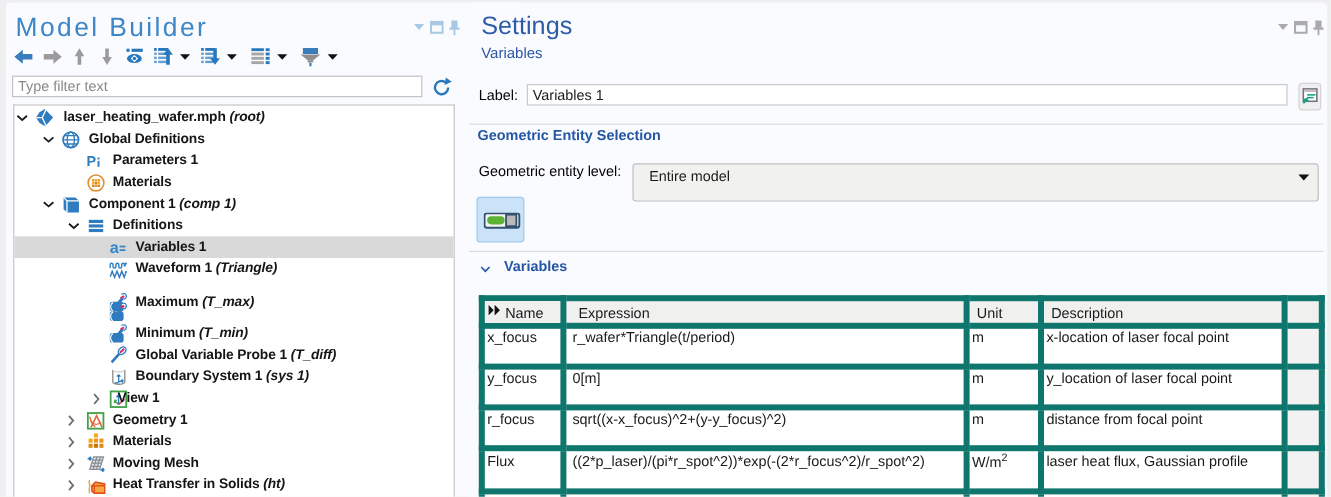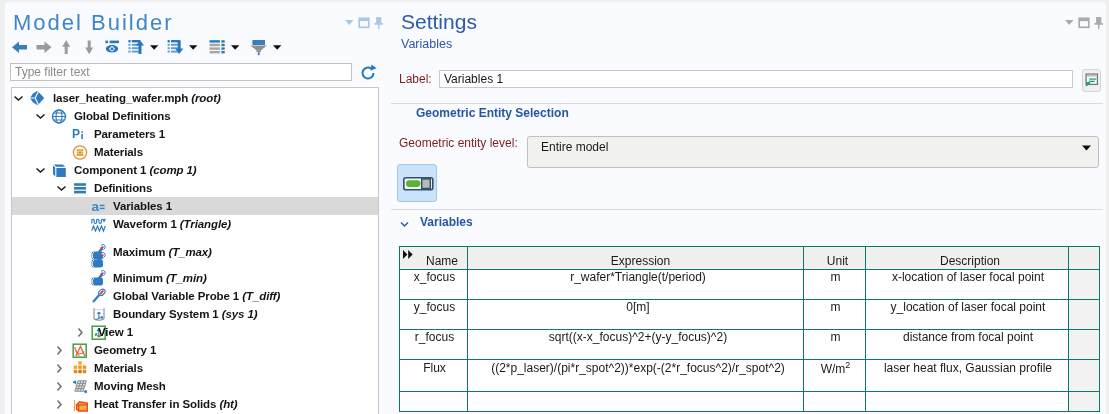--- a/index.html
+++ b/index.html
@@ -5,38 +5,38 @@
 * { margin:0; padding:0; box-sizing:border-box; }
 html,body { width:1109px; height:414px; overflow:hidden; }
 body { background:#efefef; font-family:"Liberation Sans", sans-serif; position:relative; }
 .panel { position:absolute; background:#fafbfe; top:2px; bottom:0; }
 #mb { left:5px; width:433px; border-radius:4px 4px 0 0; }
 #st { left:390px; width:716px; border-radius:4px 4px 0 0; }
 .abs { position:absolute; }
 #mbtitle { left:8px; top:8px; color:#3e86c6; letter-spacing:2.0px; font-size:22px; white-space:nowrap; }
 #sttitle { left:11px; top:8px; color:#2d5ba7; font-size:21px; white-space:nowrap; }
 #stsub { left:11px; top:35px; color:#2d55a6; font-size:12.5px; }
-.txt { font-size:12px; color:#7f1d1d; white-space:nowrap; }
+.txt { font-size:12px; color:#000000; white-space:nowrap; }
 #filter { left:5px; top:61px; width:342px; height:18px; border:1px solid #c2c2c2; background:#fff; font-size:12px; color:#8a8a8a; padding-left:4px; line-height:16px; }
 #tree { left:6px; top:85px; width:368px; bottom:0; border:1px solid #c6c6c6; border-bottom:none; background:#fff; overflow:hidden;font-weight:bold; }
 .trow { position:absolute; left:0; width:100%; height:18px; line-height:18px; font-size:11.5px; letter-spacing:-0.1px; color:#151515; white-space:nowrap; }
 .trow.sel { background:#d9d9d9; }
 .trow i { font-style:italic; }
 .ticon { position:absolute; top:1px; }
 .tchev { position:absolute; top:6px; }
 
 #lblinput { left:49px; top:68px; width:634px; height:18px; border:1px solid #c9c9c9; background:#fff; font-size:12px; line-height:16px; padding-left:4px; color:#1a1a1a; }
 #lblbtn { left:692px; top:67px; width:19px; height:23px; background:#f0f0f0; border:1px solid #d4d4d4; border-radius:3px; }
 .sep { position:absolute; left:1px; right:3px; height:1px; background:#dbdbdb; }
 .sechead { font-size:12px; font-weight:bold; color:#2456a3; white-space:nowrap; }
 #combo { left:137px; top:134px; width:572px; height:32px; background:#f1f1ef; border:1px solid #c0c0c0; border-radius:3px; font-size:12px; color:#1a1a1a; line-height:20px; padding-left:13px; }
 #toggle { left:7px; top:162px; width:40px; height:38px; background:#cbe3f8; border:1px solid #a3c9e9; border-radius:3px; }
 
 #vtable { position:absolute; left:9px; top:244px; border-collapse:collapse; table-layout:fixed; font-size:12px; color:#1a1a1a; }
-#vtable td, #vtable th { border:1px solid #0f766e; overflow:hidden; white-space:nowrap; font-weight:normal; text-align:center; padding:0 0 15px 2px; }
+#vtable td, #vtable th { border:5px solid #0f766e; overflow:hidden; white-space:nowrap; font-weight:normal; text-align:left; padding:0 0 15px 2px; }
 #vtable th { background:#f0f0ef; height:23px; vertical-align:bottom; padding-bottom:1px; }
 #vtable td { height:22px; background:#fff; }
 #vtable td.gray { background:#f2f2f3; }
 #vtable tr.last td { height:20px; }
 </style>
 </head>
 <body>
 
 <div class="panel" id="mb">
  <div class="abs" id="mbtitle">Model Builder</div>
@@ -330,21 +330,21 @@
   <svg width="14" height="14" viewBox="0 0 14 14" style="position:absolute;left:2px;top:3px">
     <rect x="1.1" y="1.1" width="11.3" height="10.3" fill="#fff" stroke="#757575" stroke-width="1.3"></rect>
     <rect x="1.8" y="1.8" width="10" height="1.9" fill="#c2c2c2"></rect>
     <rect x="4.2" y="5.4" width="7" height="1.3" fill="#16a085"></rect>
     <rect x="4.2" y="7.7" width="5.5" height="1.3" fill="#16a085"></rect>
     <path d="M0.6,13.4 L1.6,9.2 L5.8,8.2 L4.6,10 L6,11.2 L2.8,11.8 z" fill="#16a085"></path>
     <path d="M1.2,12.8 L4.2,9.8" stroke="#16a085" stroke-width="1.6"></path>
   </svg>
  </div>
  <div class="sep" style="top:101px"></div>
- <div class="abs sechead" style="left:26px;top:104px">Geometric Entity Selection</div>
+ <div class="abs sechead" style="left:8px;top:104px">Geometric Entity Selection</div>
  <div class="abs txt" style="left:9px;top:134px">Geometric entity level:</div>
  <div class="abs" id="combo">Entire model
    <svg width="10" height="6" viewBox="0 0 10 6" style="position:absolute;right:6px;top:8px">
         <polygon points="0,0.5 9,0.5 4.5,5.5" fill="#111"></polygon>
       </svg>
  </div>
  <div class="abs" id="toggle">
   <svg width="31" height="14" viewBox="0 0 31 14" style="position:absolute;left:5px;top:12px">
     <rect x="0.8" y="0.8" width="29" height="12" rx="2" fill="#f4f4f2" stroke="#33506d" stroke-width="1.6"></rect>
     <rect x="3" y="3.2" width="14.5" height="6.8" rx="3.4" fill="#5cb233"></rect>

